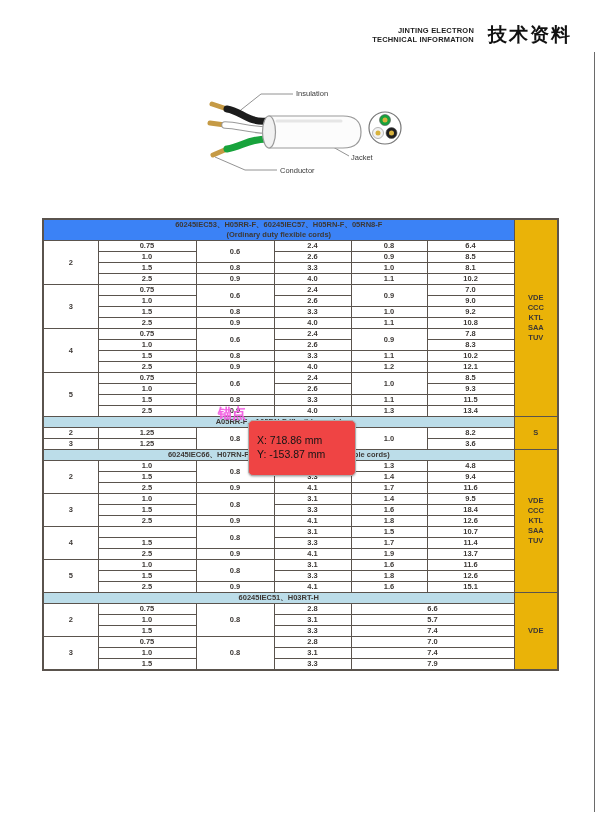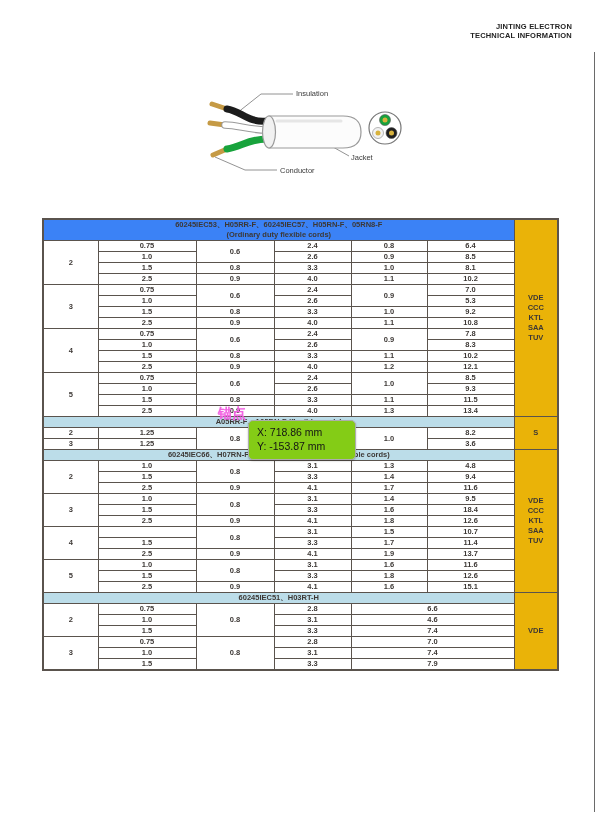--- a/index.html
+++ b/index.html
@@ -26,35 +26,36 @@
   table.spec{border:2px solid #5a534d;}
   td.band{background:#bcdde9;white-space:pre-line;line-height:10px;height:11px;}
   td.bandtall{background:#3b82f6;white-space:pre-line;line-height:10px;height:21px;}
   td.cert{white-space:pre-line;line-height:11px;background:#eab308;}
   
   .anchor-text{
     position:absolute;left:218px;top:405px;font-size:14px;font-weight:bold;color:#f263e2;
     text-shadow:0 0 1px rgba(242,99,226,.4);
   }
   .tooltip{
-    position:absolute;left:248px;top:420px;width:90px;background:#84cc16;border:1px solid #adadad;
-    border-radius:5px;padding:5px 8px;font-size:10.5px;line-height:1.32;color:#141414;
+    position:absolute;left:248px;top:420px;width:90px;background:#ef4444;border:1px solid #adadad;
+    border-radius:5px;padding:13px 8px;font-size:10.5px;line-height:1.32;color:#141414;
     box-shadow:0 1px 2px rgba(0,0,0,.25);
   }
 </style>
 </head>
 <body>
 
 <div class="page">
 
   <div class="header">
     <div class="company">
       <div>JINTING ELECTRON</div>
       <div>TECHNICAL INFORMATION</div>
     </div>
+    <div class="title-cn">技术资料</div>
   </div>
 
   <div class="right-rule"></div>
 
   <svg class="diagram" viewBox="0 0 240 95" xmlns="http://www.w3.org/2000/svg">
 
     <polyline points="52,30 76,11 108,11" fill="none" stroke="#777" stroke-width="0.8"></polyline>
     <polyline points="148,64 164,73" fill="none" stroke="#777" stroke-width="0.8"></polyline>
     <polyline points="30,74 60,87 92,87" fill="none" stroke="#777" stroke-width="0.8"></polyline>
 
@@ -135,21 +136,21 @@
           <td rowspan="4">3</td>
           <td>0.75</td>
           <td rowspan="2">0.6</td>
           <td>2.4</td>
           <td rowspan="2">0.9</td>
           <td>7.0</td>
         </tr>
         <tr>
           <td>1.0</td>
           <td>2.6</td>
-          <td>5.3</td>
+          <td>9.0</td>
         </tr>
         <tr>
           <td>1.5</td>
           <td>0.8</td>
           <td>3.3</td>
           <td>1.0</td>
           <td>9.2</td>
         </tr>
         <tr>
           <td>2.5</td>
@@ -328,21 +329,21 @@
         <tr>
           <td rowspan="3">2</td>
           <td>0.75</td>
           <td rowspan="3">0.8</td>
           <td>2.8</td>
           <td colspan="2">6.6</td>
         </tr>
         <tr>
           <td>1.0</td>
           <td>3.1</td>
-          <td colspan="2">4.6</td>
+          <td colspan="2">5.7</td>
         </tr>
         <tr>
           <td>1.5</td>
           <td>3.3</td>
           <td colspan="2">7.4</td>
         </tr>
         <tr>
           <td rowspan="3">3</td>
           <td>0.75</td>
           <td rowspan="3">0.8</td>

